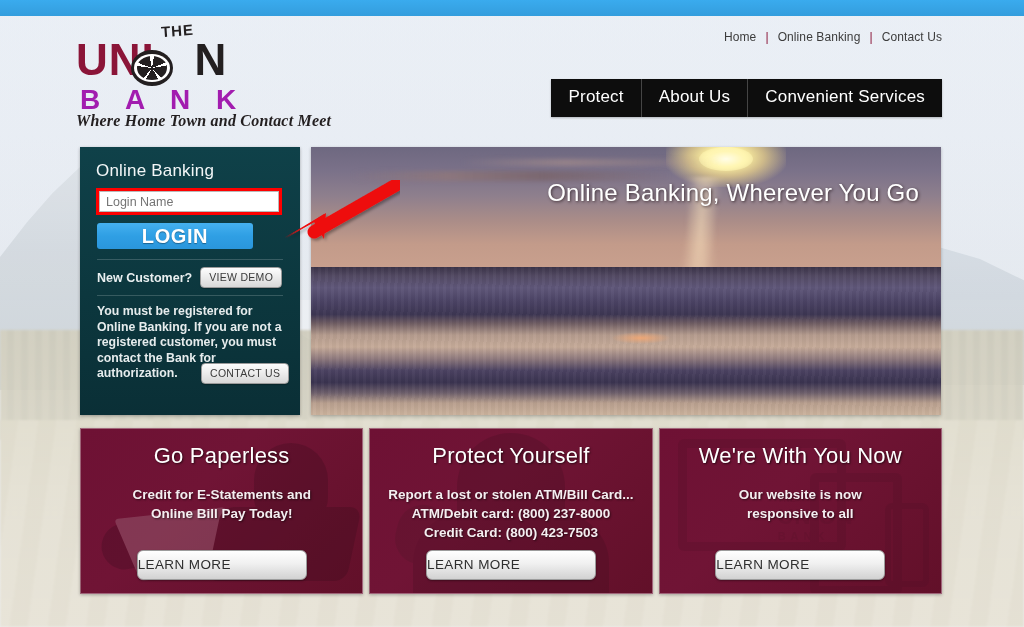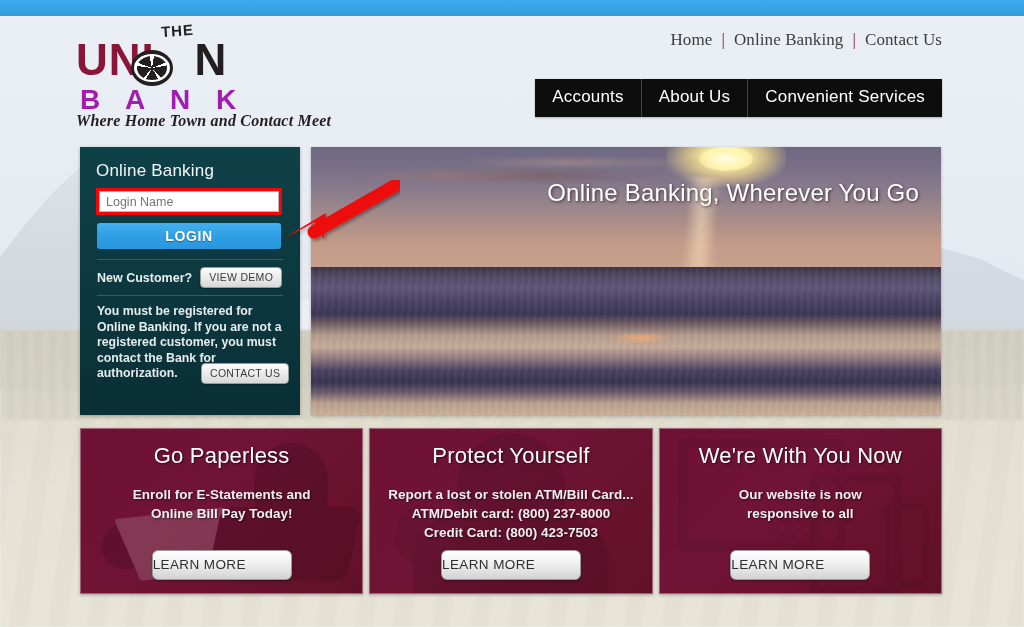--- a/index.html
+++ b/index.html
@@ -146,23 +146,22 @@
     position: absolute; left: 0px; top: 88px;
     font-family: "Liberation Serif", serif;
     font-style: italic; font-weight: bold;
     font-size: 16px; color: #231f20;
     letter-spacing: .2px;
   }
 
   
   .util-nav {
     position: absolute; right: 82px; top: 14px;
-    font-size: 17px; color: #3c3c3c;
+    font-size: 12px; color: #3c3c3c;
     letter-spacing: .1px;
-    font-family: Liberation Serif, serif;
   }
   .util-nav a {
     color: #3c3c3c; text-decoration: none;
   }
   .util-sep { color: #8b1538; margin: 0 9px; }
 
   
   .main-nav {
     position: absolute; right: 82px; top: 63px;
     display: flex;
@@ -206,28 +205,28 @@
     border: 1px solid #b9b9b9;
     background: #ffffff;
     font-family: "Liberation Sans", sans-serif;
     font-size: 12.5px;
     color: #555555;
     padding: 0 6px;
     outline: none;
   }
   .login-btn {
     position: absolute; left: 17px; top: 76px;
-    width: 184px; height: 26px;
+    width: 156px; height: 26px;
     background: linear-gradient(to bottom, #45b0ef 0%, #2f9fe4 50%, #2a96dc 100%);
     border: none;
     border-radius: 3px;
     color: #ffffff;
     font-family: "Liberation Sans", sans-serif;
     font-weight: bold;
-    font-size: 14px;
+    font-size: 20px;
     letter-spacing: .6px;
     text-shadow: 0 1px 1px rgba(0,0,0,.35);
     cursor: pointer;
   }
   .divider {
     position: absolute; left: 17px;
     width: 186px; height: 1px;
     background: rgba(255,255,255,.18);
   }
   .div-1 { top: 112px; }
@@ -495,21 +494,21 @@
     font-weight: bold;
     line-height: 19px;
     text-shadow: 1px 1px 2px rgba(0,0,0,.55);
     padding: 0 8px;
   }
   .learn-btn {
     position: absolute;
     left: 50%;
     transform: translateX(-50%);
     bottom: 13px;
-    width: 140px;
+    width: 170px;
     padding: 6px 0 7px 0;
     background: linear-gradient(to bottom, #ffffff 0%, #f0f0f0 45%, #d2d2d2 100%);
     border: 1px solid #9c9c9c;
     border-radius: 6px;
     color: #2f2f2f;
     font-size: 13.5px;
     letter-spacing: .4px;
     cursor: pointer;
     box-shadow: 0 1px 2px rgba(0,0,0,.35);
     z-index: 3;
@@ -540,21 +539,21 @@
     <div class="logo-mark"></div>
     <div class="logo-bank">B A N K</div>
     <div class="logo-tag">Where Home Town and Contact Meet</div>
   </div>
 
   <div class="util-nav">
     <a href="#">Home</a><span class="util-sep">|</span><a href="#">Online Banking</a><span class="util-sep">|</span><a href="#">Contact Us</a>
   </div>
 
   <div class="main-nav">
-    <div class="nav-item">Accounts</div>
+    <div class="nav-item">Protect</div>
     <div class="nav-item">About Us</div>
     <div class="nav-item">Convenient Services</div>
   </div>
 </div>
 
 <div class="content">
 
   <div class="login-panel">
     <div class="login-title">Online Banking</div>
 
@@ -607,21 +606,21 @@
   <div class="cards">
 
     <div class="card">
       <div class="card-art art1">
         <div class="art1-arm"></div>
         <div class="art1-laptop"></div>
       </div>
       <div class="card-body">
         <div class="card-title">Go Paperless</div>
         <div class="card-lines">
-          <div>Enroll for E-Statements and</div>
+          <div>Credit for E-Statements and</div>
           <div>Online Bill Pay Today!</div>
         </div>
       </div>
       <div class="learn-btn">LEARN MORE</div>
     </div>
 
     <div class="card">
       <div class="card-art art2">
         <div class="art2-hand"></div>
       </div>

